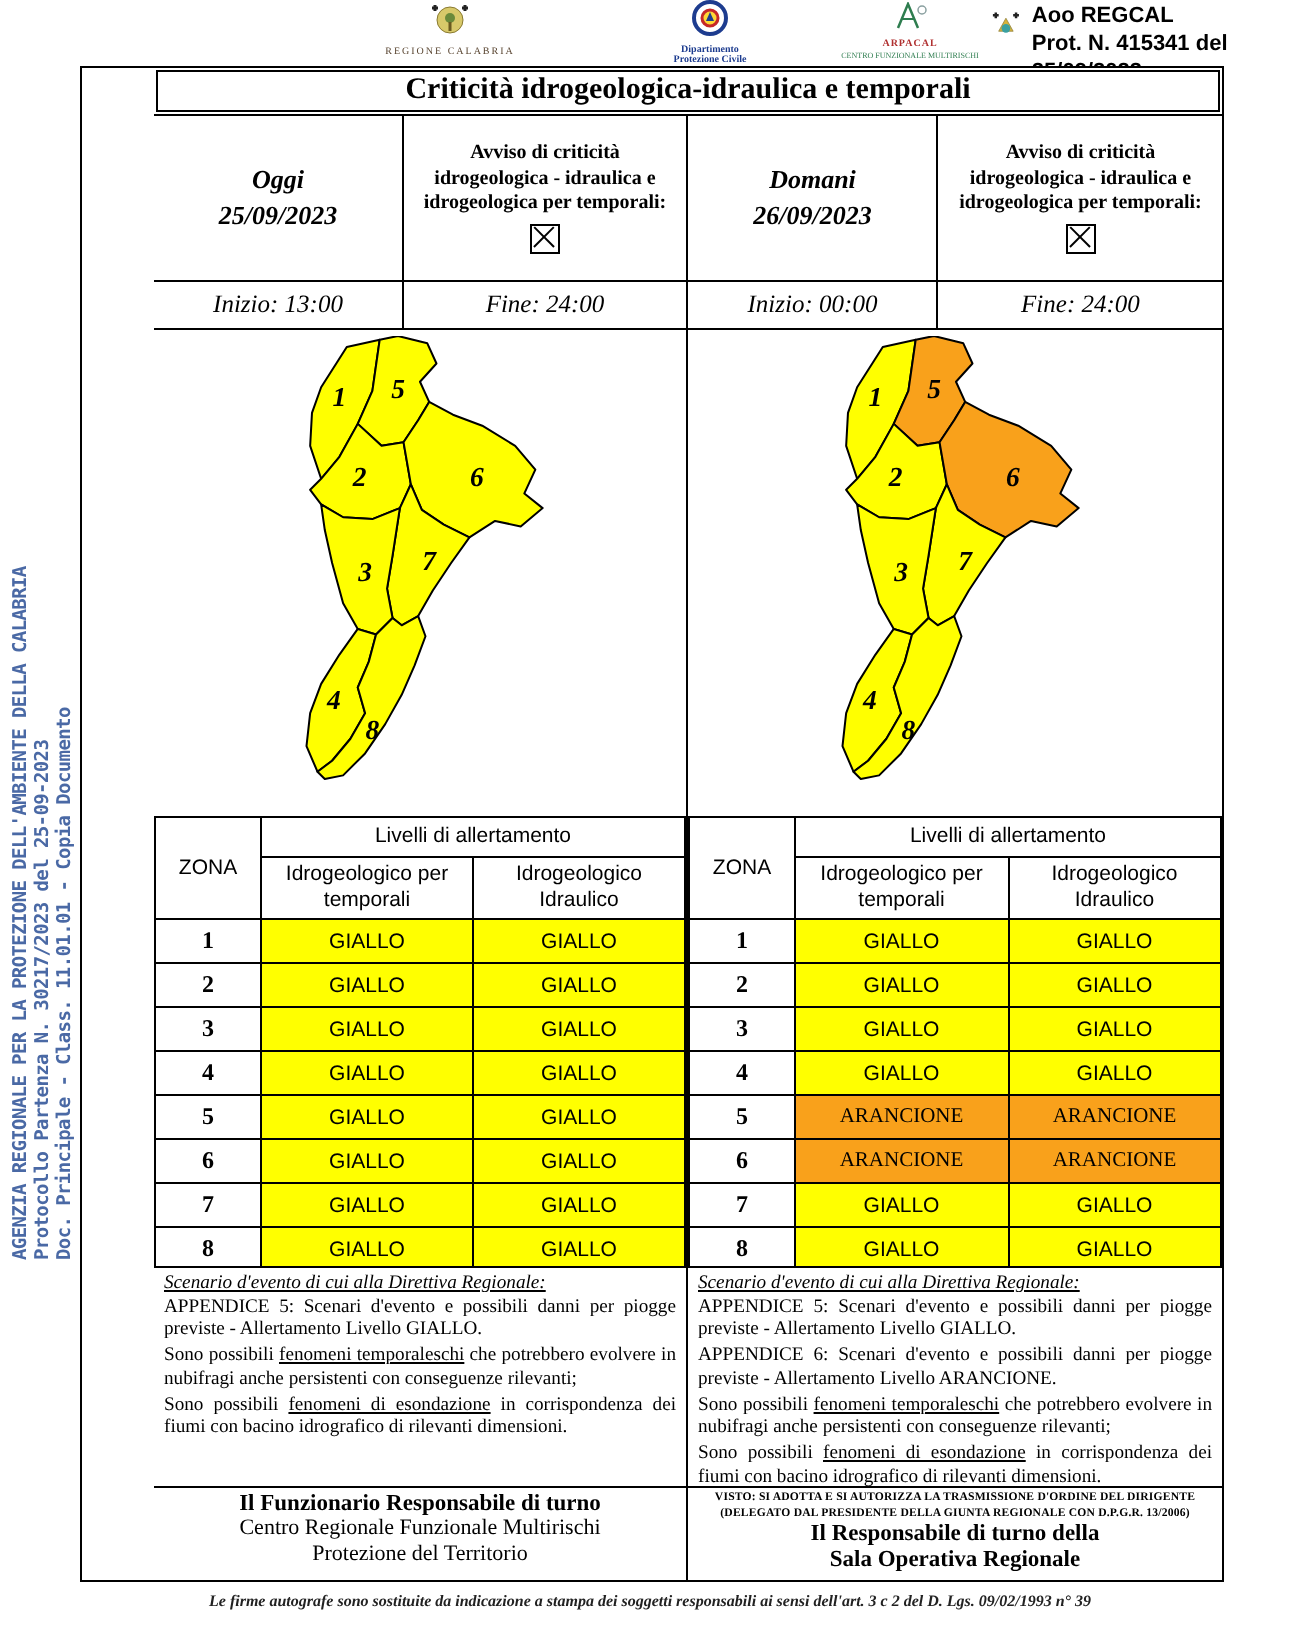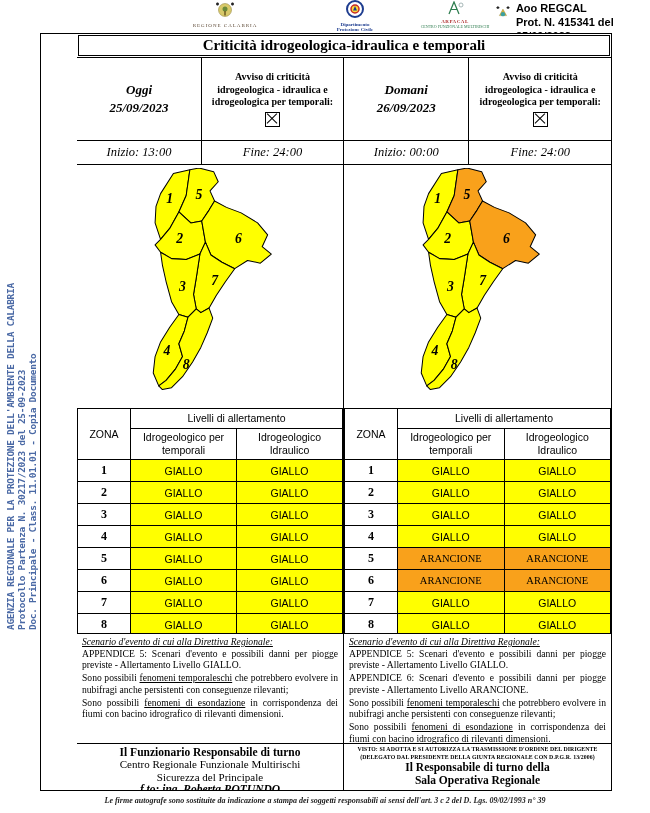--- a/index.html
+++ b/index.html
@@ -249,22 +249,21 @@
         </div>
         <div class="scenario-cell">
             <div class="head">Scenario d'evento di cui alla Direttiva Regionale:</div>
             <p><span>APPENDICE 5: Scenari d'evento e possibili danni per piogge previste - Allertamento Livello GIALLO.</span></p>
             <p><span>Sono possibili </span><span class="u">fenomeni temporaleschi</span><span> che potrebbero evolvere in nubifragi anche persistenti con conseguenze rilevanti;</span></p>
             <p><span>Sono possibili </span><span class="u">fenomeni di esondazione</span><span> in corrispondenza dei fiumi con bacino idrografico di rilevanti dimensioni.</span></p>
           </div>
         <div class="sig-cell">
           <div class="sig-l1">Il Funzionario Responsabile di turno</div>
           <div class="sig-l2">Centro Regionale Funzionale Multirischi</div>
-          <div class="sig-l3">Sicurezza del Principale</div>
-          <div class="sig-l4">f.to: ing. Roberta ROTUNDO</div>
+          <div class="sig-l3">Protezione del Territorio</div>
         </div>
       </div>
 
       <div class="day-col">
         <div class="row-dates">
           <div class="cell date-cell">
             <div>Domani</div>
             <div>26/09/2023</div>
           </div>
           <div class="cell avviso-cell">

